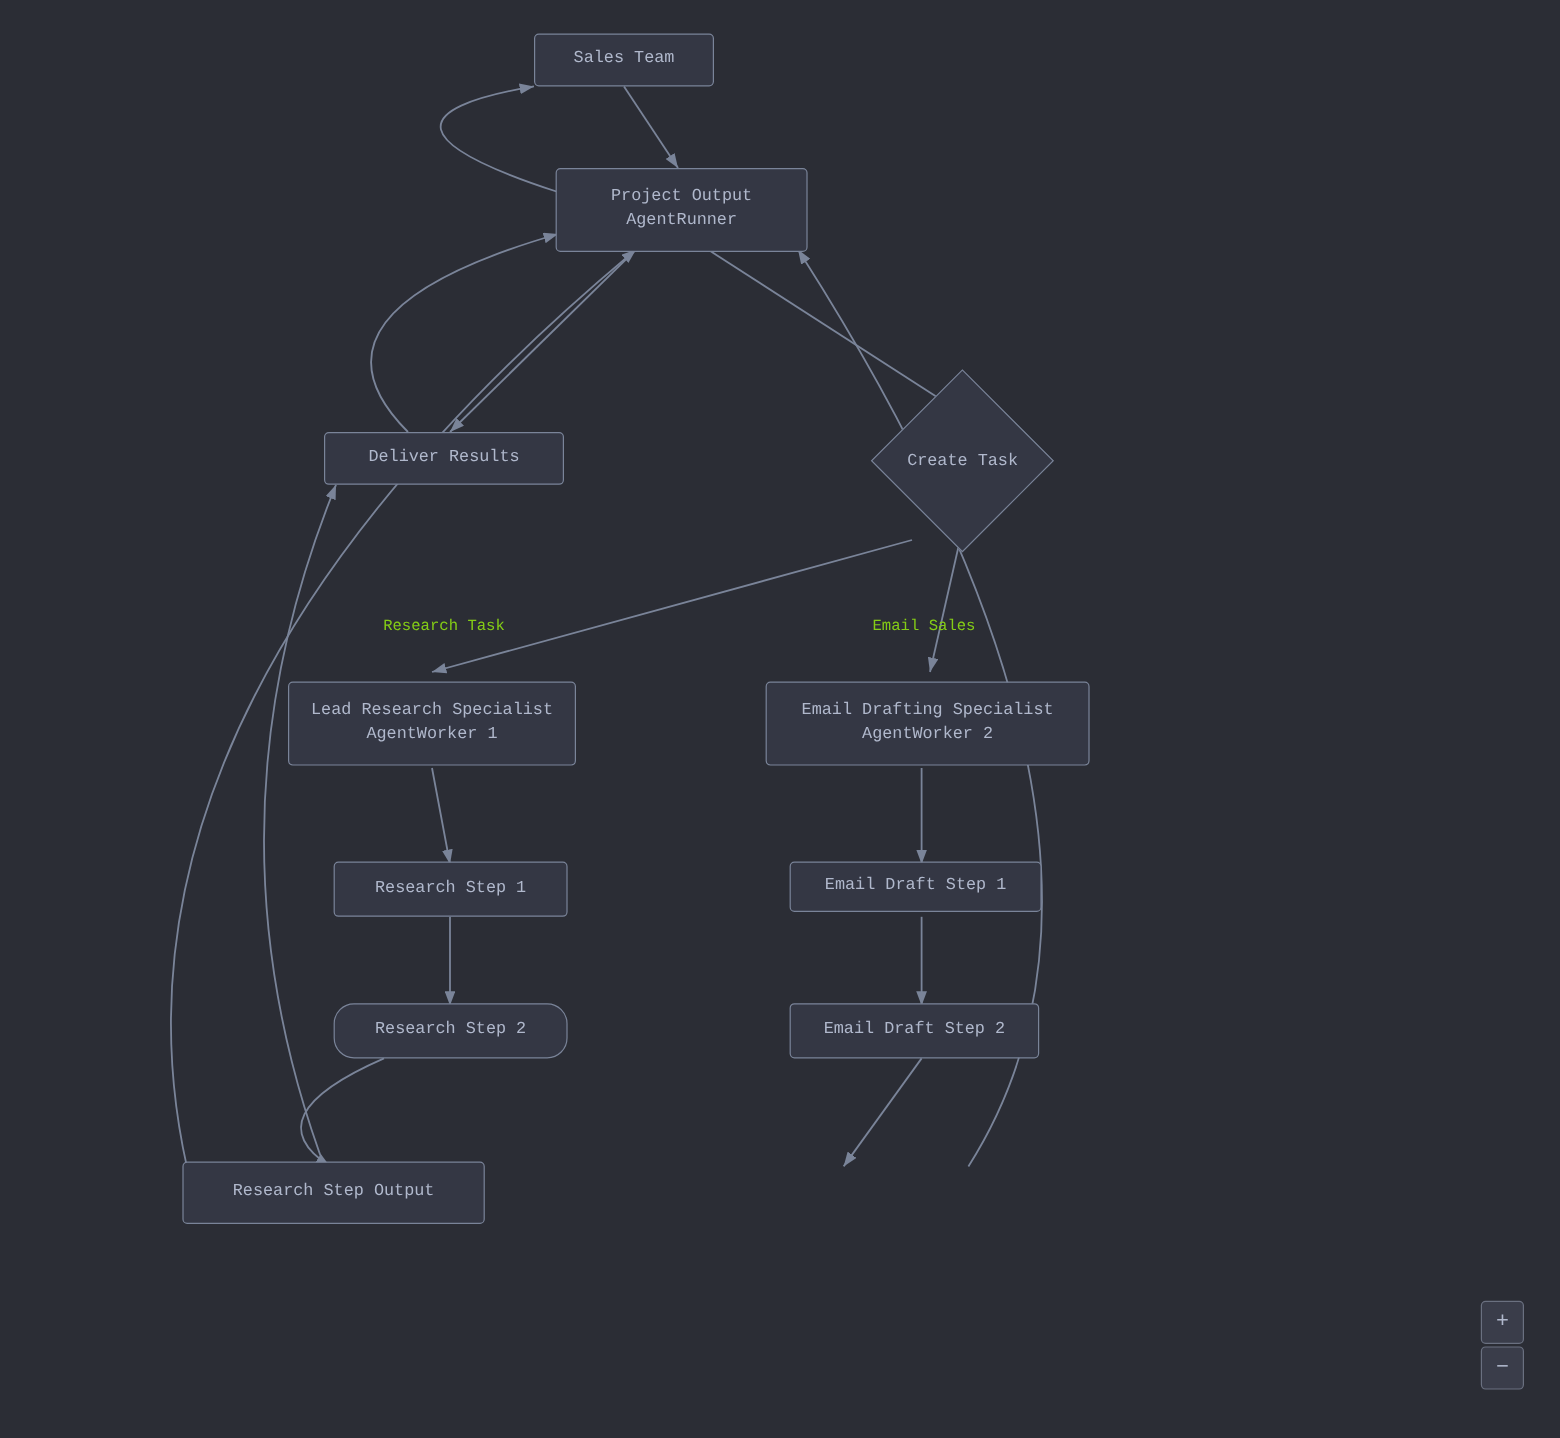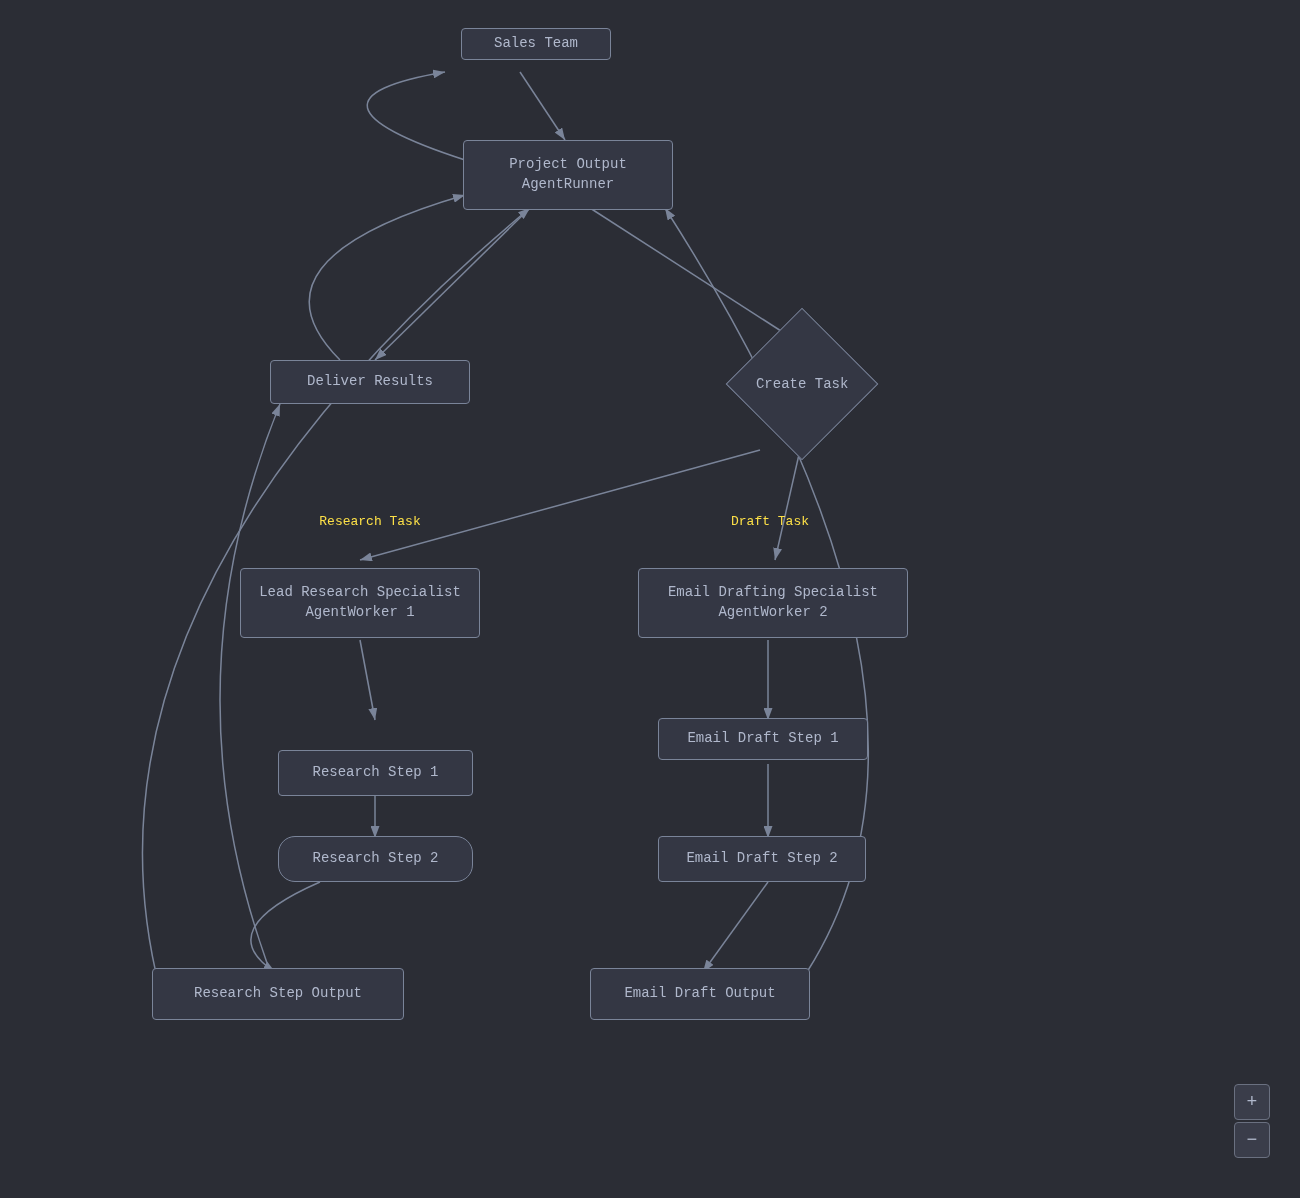--- a/index.html
+++ b/index.html
@@ -46,21 +46,21 @@
       transform: rotate(45deg);
     }
 
     .node-diamond .diamond-label {
       transform: rotate(-45deg);
       font-family: 'Courier New', Courier, monospace;
     }
 
     .edge-label {
       position: absolute;
-      color: #fde047;
+      color: #84cc16;
       font-size: 13px;
       font-family: 'Courier New', Courier, monospace;
       text-align: center;
     }
 
     .zoom-controls {
       position: absolute;
       bottom: 40px;
       right: 30px;
       display: flex;
@@ -129,21 +129,21 @@
     <path d="M 768 764 L 768 838" stroke="#7a8499" stroke-width="1.5" fill="none" marker-end="url(#arrowhead)"></path>
 
     <path d="M 768 882 L 703 972" stroke="#7a8499" stroke-width="1.5" fill="none" marker-end="url(#arrowhead)"></path>
 
     <path d="M 807 972 Q 980 700 665 208" stroke="#7a8499" stroke-width="1.5" fill="none" marker-end="url(#arrowhead)"></path>
 
     <path d="M 280 997 Q 160 700 280 404" stroke="#7a8499" stroke-width="1.5" fill="none" marker-end="url(#arrowhead)"></path>
 
   </svg>
 
-  <div class="node" style="left: 445px; top: 28px; width: 150px; height: 32px; margin-left: 16px;">
+  <div class="node" style="left: 445px; top: 28px; width: 150px; height: 44px;">
     <span>Sales Team</span>
   </div>
 
   <div class="node" style="left: 463px; top: 140px; width: 210px; height: 70px;">
     <span style="white-space:pre-line;">Project Output
 AgentRunner</span>
   </div>
 
   <div class="node" style="left: 270px; top: 360px; width: 200px; height: 44px;">
     <span>Deliver Results</span>
@@ -151,56 +151,53 @@
 
   <div class="node-diamond" style="left: 748px; top: 330px; width: 108px; height: 108px;">
     <span class="diamond-label">Create Task</span>
   </div>
 
   <div class="edge-label" style="left: 290px; top: 514px; width: 160px;">
     <span>Research Task</span>
   </div>
 
   <div class="edge-label" style="left: 700px; top: 514px; width: 140px;">
-    <span>Draft Task</span>
+    <span>Email Sales</span>
   </div>
 
   <div class="node" style="left: 240px; top: 568px; width: 240px; height: 70px;">
     <span style="white-space:pre-line;">Lead Research Specialist
 AgentWorker 1</span>
   </div>
 
   <div class="node" style="left: 638px; top: 568px; width: 270px; height: 70px;">
     <span style="white-space:pre-line;">Email Drafting Specialist
 AgentWorker 2</span>
   </div>
 
-  <div class="node" style="left: 278px; top: 750px; width: 195px; height: 46px;">
+  <div class="node" style="left: 278px; top: 718px; width: 195px; height: 46px;">
     <span>Research Step 1</span>
   </div>
 
   <div class="node" style="left: 278px; top: 836px; width: 195px; height: 46px; border-radius: 17px;">
     <span>Research Step 2</span>
   </div>
 
   <div class="node" style="left: 152px; top: 968px; width: 252px; height: 52px;">
     <span>Research Step Output</span>
   </div>
 
   <div class="node" style="left: 658px; top: 718px; width: 210px; height: 42px;">
     <span>Email Draft Step 1</span>
   </div>
 
   <div class="node" style="left: 658px; top: 836px; width: 208px; height: 46px;">
     <span>Email Draft Step 2</span>
   </div>
 
-  <div class="node" style="left: 590px; top: 968px; width: 220px; height: 52px;">
-    <span>Email Draft Output</span>
-  </div>
 
   <div class="zoom-controls">
     <div class="zoom-btn">
       <span>+</span>
     </div>
     <div class="zoom-btn">
       <span>−</span>
     </div>
   </div>
 </div>

